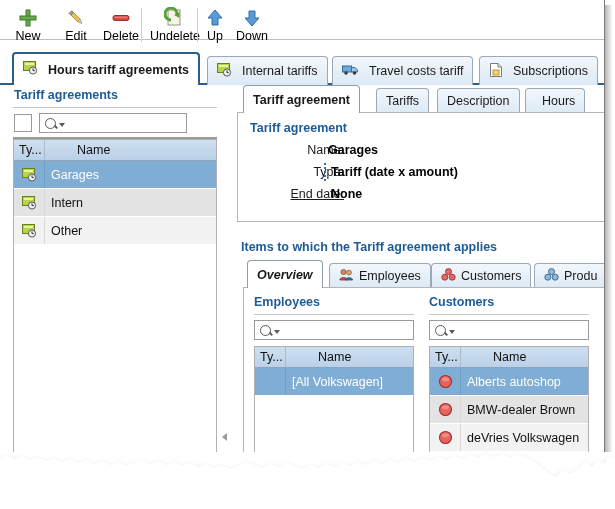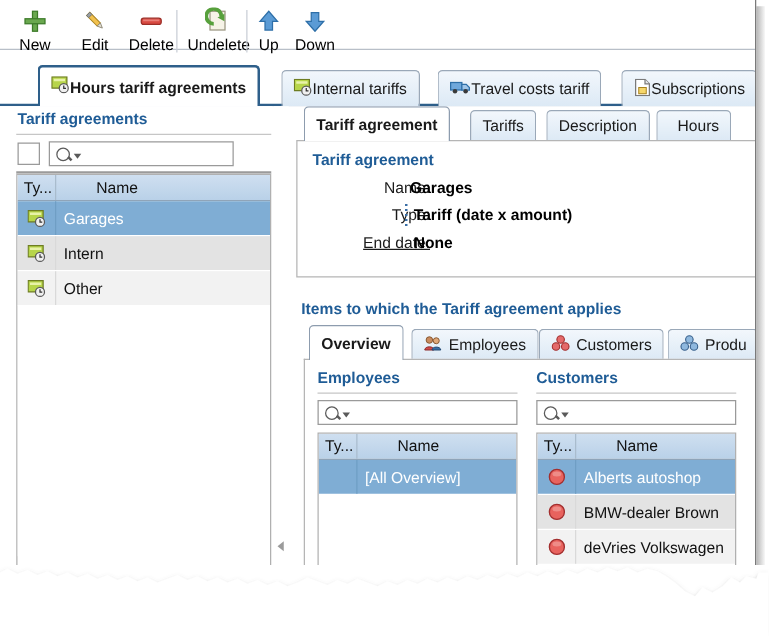--- a/index.html
+++ b/index.html
@@ -92,24 +92,23 @@
     height: 29px;
     border: 1px solid #9aa8b8;
     border-bottom: none;
     border-radius: 4px 4px 0 0;
     background: linear-gradient(to bottom, #f2f7fc 0%, #dce9f5 100%);
     font-size: 12.5px;
     color: #1a1a1a;
     padding: 0 9px;
     display: flex;
     align-items: center;
-    gap: 0;
+    gap: 10px;
     white-space: nowrap;
     z-index: 1;
-    margin-left: 18px;
   }
   .mtab.active {
     top: 2px;
     height: 33px;
     background: #ffffff;
     border: 2px solid #2e5f8a;
     border-bottom: none;
     font-weight: bold;
     z-index: 3;
   }
@@ -553,21 +552,21 @@
 
           <div class="fieldrow" style="left:0px;top:74px;width:110px;">
             <span class="flabel" style="display:block;padding-right:4px;text-decoration:underline;">End date:</span>
           </div>
           <div class="fieldrow fvalue" style="left:93px;top:74px;">None</div>
         </div>
 
         <div class="sec-title" style="left:10px;top:155px;">Items to which the Tariff agreement applies</div>
 
         <div style="position:absolute;left:12px;top:175px;width:362px;height:28px;">
-          <div class="itab active" style="left:4px;">
+          <div class="itab active" style="left:4px;font-style:italic;">
             <span>Overview</span>
           </div>
           <div class="itab" style="left:86px;">
             <span>
               <svg width="15" height="13" viewBox="0 0 15 13">
                 <circle cx="4.5" cy="4" r="2.6" fill="#c98b5e" stroke="#8a5a33" stroke-width="0.8"></circle>
                 <path d="M0.8 12 C0.8 8.6 8.2 8.6 8.2 12 Z" fill="#d04a4a" stroke="#8a2b2b" stroke-width="0.8"></path>
                 <circle cx="10" cy="4.6" r="2.4" fill="#e0a878" stroke="#8a5a33" stroke-width="0.8"></circle>
                 <path d="M6.6 12 C6.6 8.9 13.6 8.9 13.6 12 Z" fill="#3a6ea5" stroke="#244a72" stroke-width="0.8"></path>
               </svg>
@@ -605,21 +604,21 @@
             <span class="caret-dn"></span>
           </div>
 
           <div class="grid" style="position:absolute;left:10px;top:58px;width:160px;height:122px;">
             <div class="grid-head">
               <div class="gh" style="width:31px;flex:0 0 31px;">Ty...</div>
               <div class="gh" style="flex:1 1 auto;">Name</div>
             </div>
             <div class="grow sel">
               <div class="gc-icon"></div>
-              <div class="gc-name">[All Overview]</div>
+              <div class="gc-name">[All Volkswagen]</div>
             </div>
             <div style="background:#ffffff;height:70px;"></div>
           </div>
 
           <div class="sec-title" style="left:185px;top:7px;">Customers</div>
           <div class="hrule" style="position:absolute;left:185px;top:26px;width:160px;"></div>
           <div class="searchbox" style="position:absolute;left:185px;top:32px;width:160px;">
             <span class="mag"></span>
             <span class="caret-dn"></span>
           </div>

